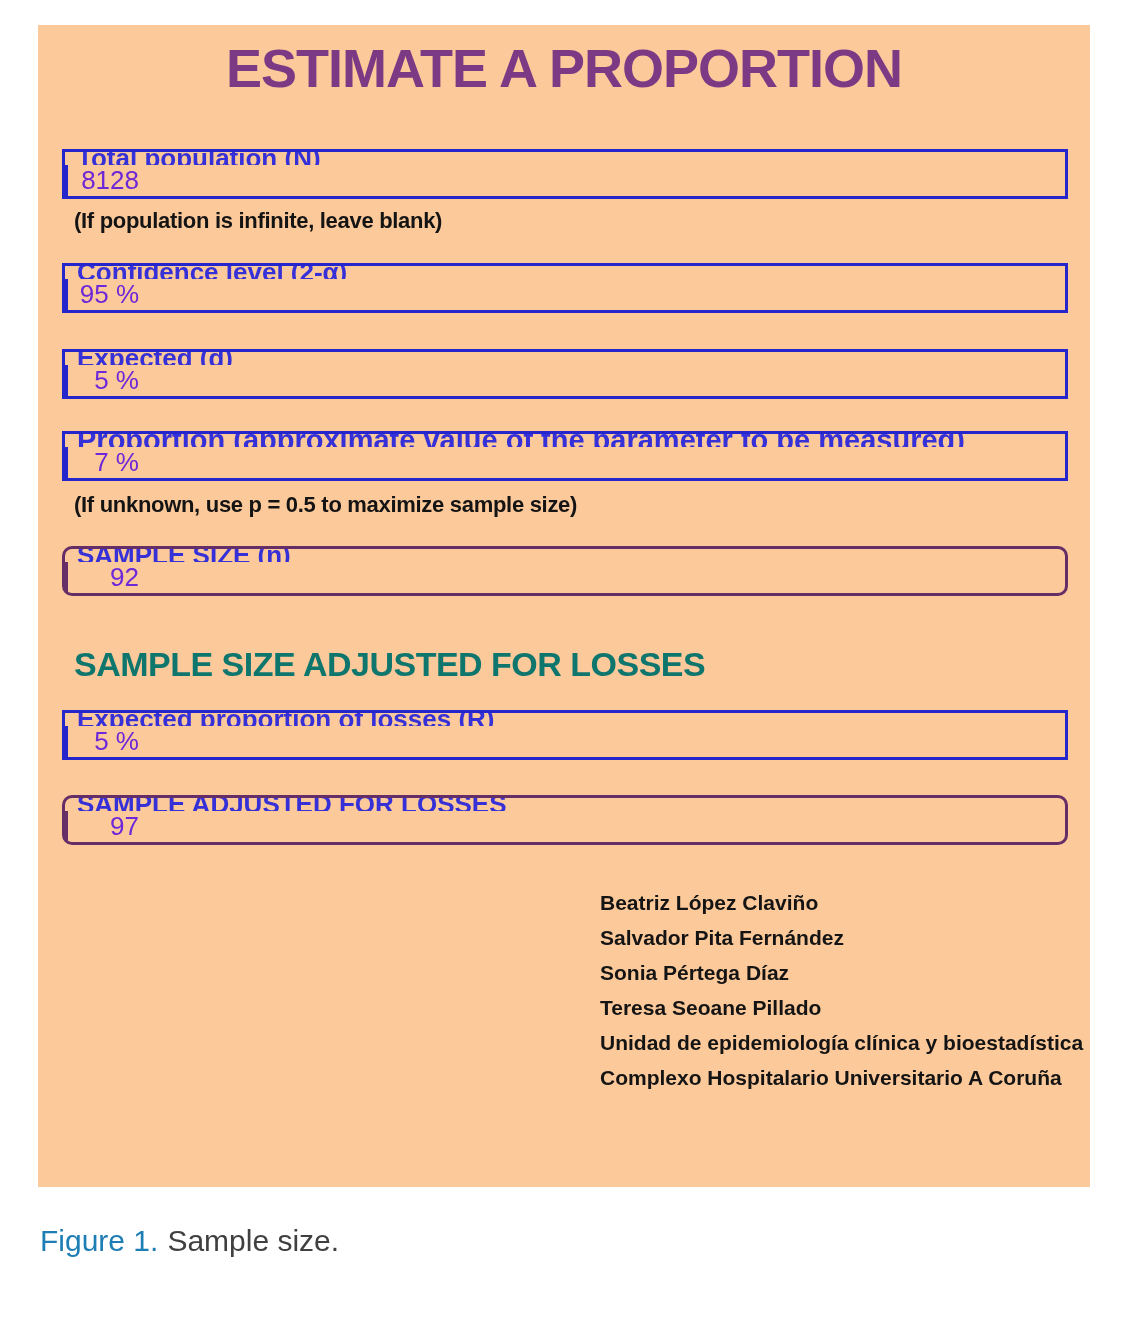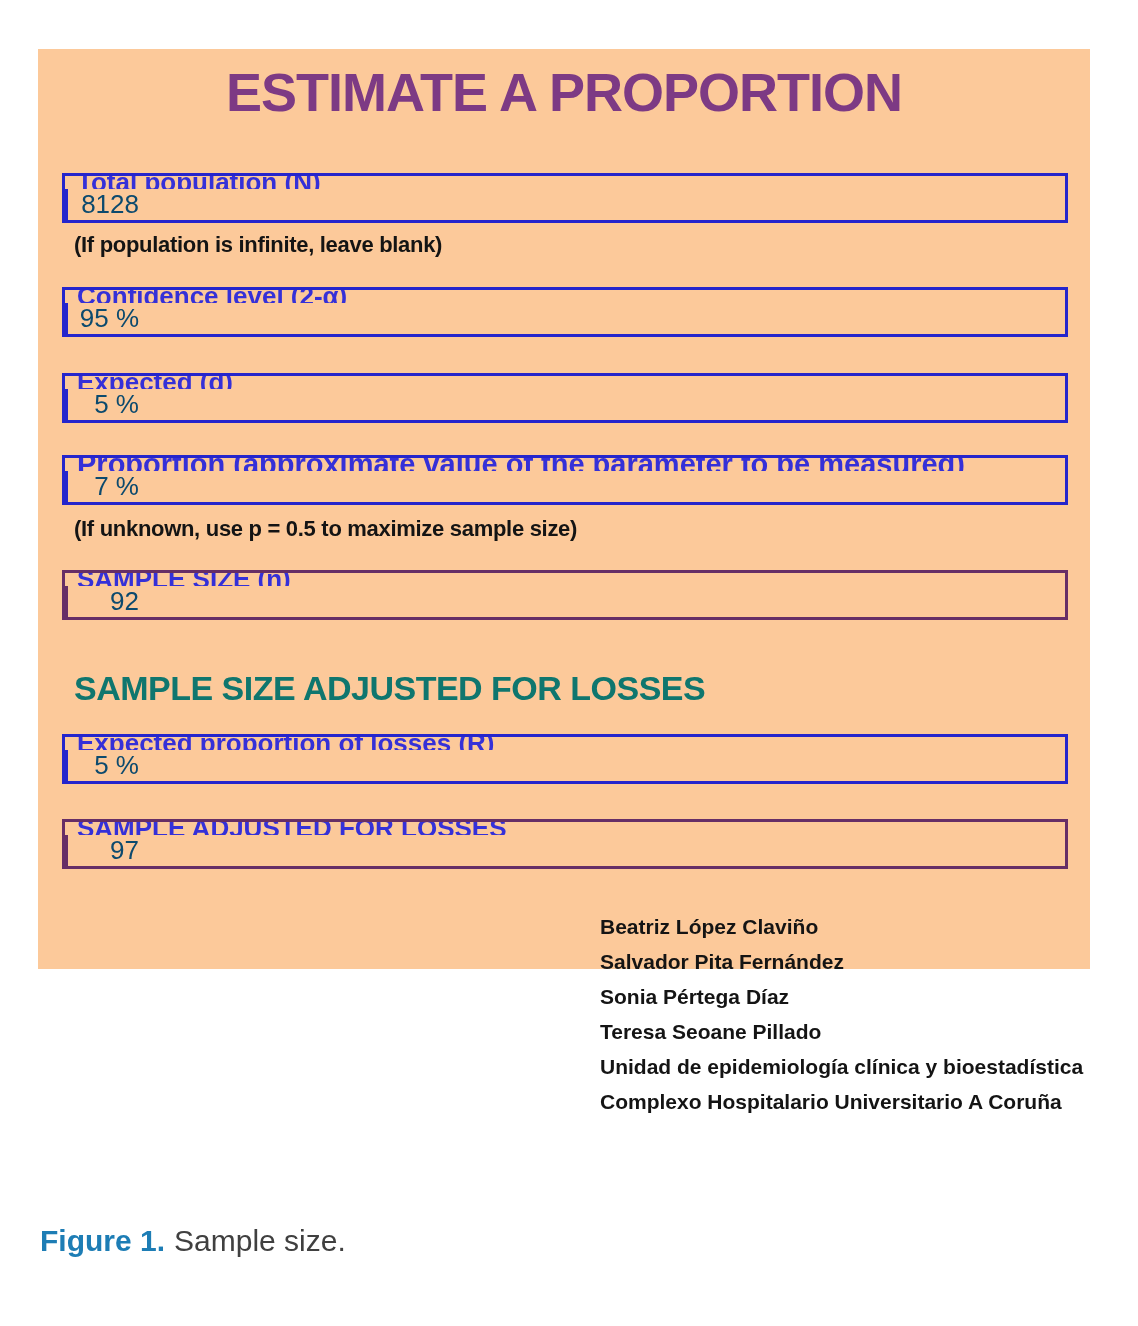--- a/index.html
+++ b/index.html
@@ -7,22 +7,22 @@
   .page {
     position: relative;
     width: 1138px;
     height: 1326px;
     background: #ffffff;
     font-family: "Liberation Sans", sans-serif;
     overflow: hidden;
   }
   .panel {
     position: absolute;
-    left: 38px; top: 49px;
-    width: 1052px; height: 920px;
+    left: 38px; top: 25px;
+    width: 1052px; height: 1162px;
     background: #fcc99a;
   }
   .title {
     position: absolute;
     left: 0; top: 12px;
     width: 100%;
     text-align: center;
     font-size: 54px;
     font-weight: 700;
     letter-spacing: -1px;
@@ -32,21 +32,21 @@
   .row {
     position: absolute;
     left: 24px;
     width: 1006px;
     height: 50px;
     display: flex;
     align-items: flex-start;
     border: 3px solid #2525cc;
     flex-direction: column;
   }
-  .row.result { border-color: #662e66; }
+  .row.result { border-color: #662e66; border-radius: 10px; }
   .row .lbl {
     flex: 1;
     display: flex;
     align-items: center;
     padding-left: 12px;
     font-size: 26px;
     font-weight: 700;
     color: #3530d8;
     white-space: nowrap;
     overflow: hidden;
@@ -54,21 +54,21 @@
   .row .lbl.small { font-size: 29px; }
   .row .val {
     width: 84px;
     border-left: 3px solid #2525cc;
     display: flex;
     align-items: center;
     justify-content: flex-end;
     padding-right: 10px;
     font-size: 26px;
     font-weight: 400;
-    color: #0c4a6e;
+    color: #6d28d9;
     white-space: nowrap;
   }
   .row.result .val { border-left-color: #662e66; }
   .note {
     position: absolute;
     left: 36px;
     font-size: 22px;
     font-weight: 700;
     color: #141414;
     letter-spacing: -0.3px;
@@ -94,21 +94,21 @@
     white-space: nowrap;
   }
   .caption {
     position: absolute;
     left: 40px;
     top: 1224px;
     font-size: 30px;
     white-space: nowrap;
   }
   .caption .fig-label {
-    font-weight: 700;
+    font-weight: 400;
     color: #1d7db5;
     margin-top: 20px;
   }
   .caption .fig-text {
     font-weight: 400;
     color: #404040;
     margin-left: 9px;
   }
 </style>
 </head>

